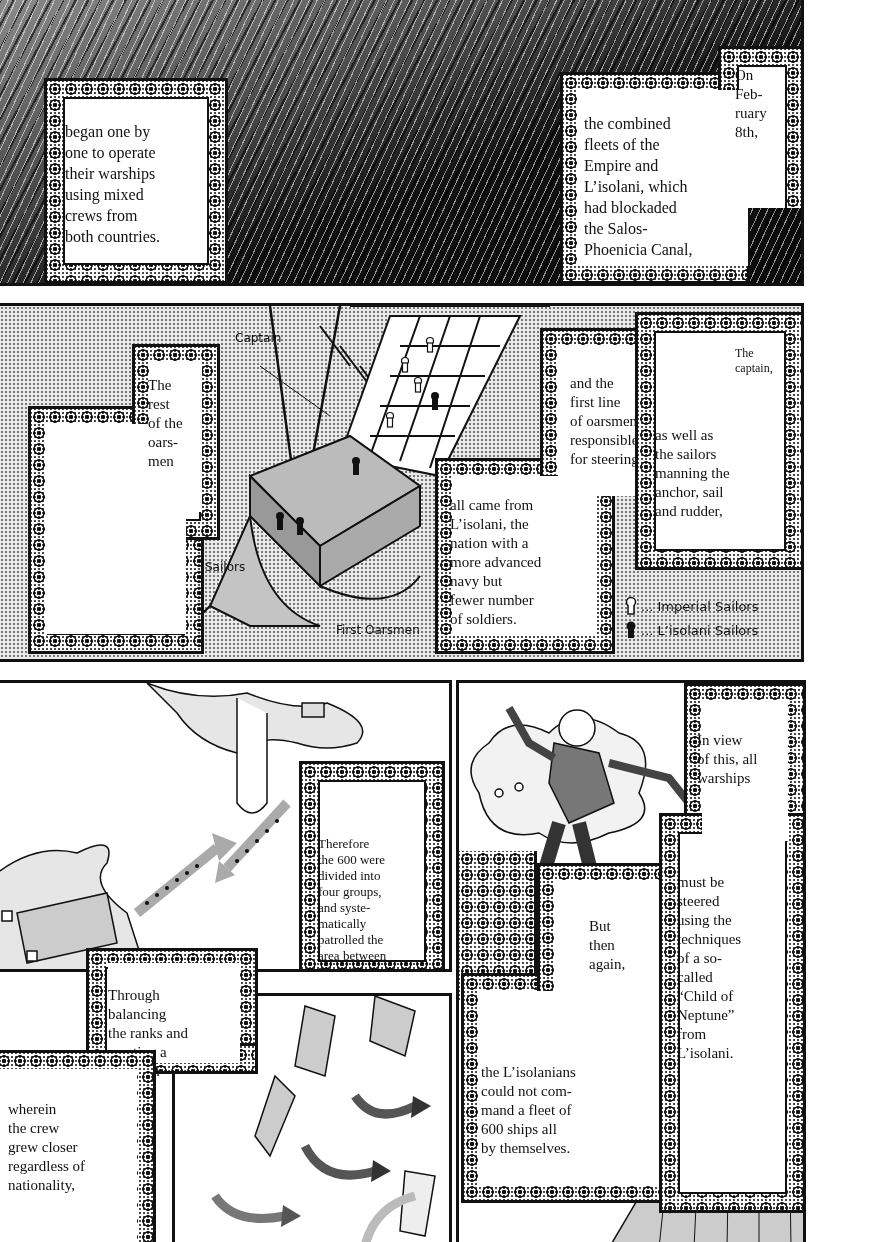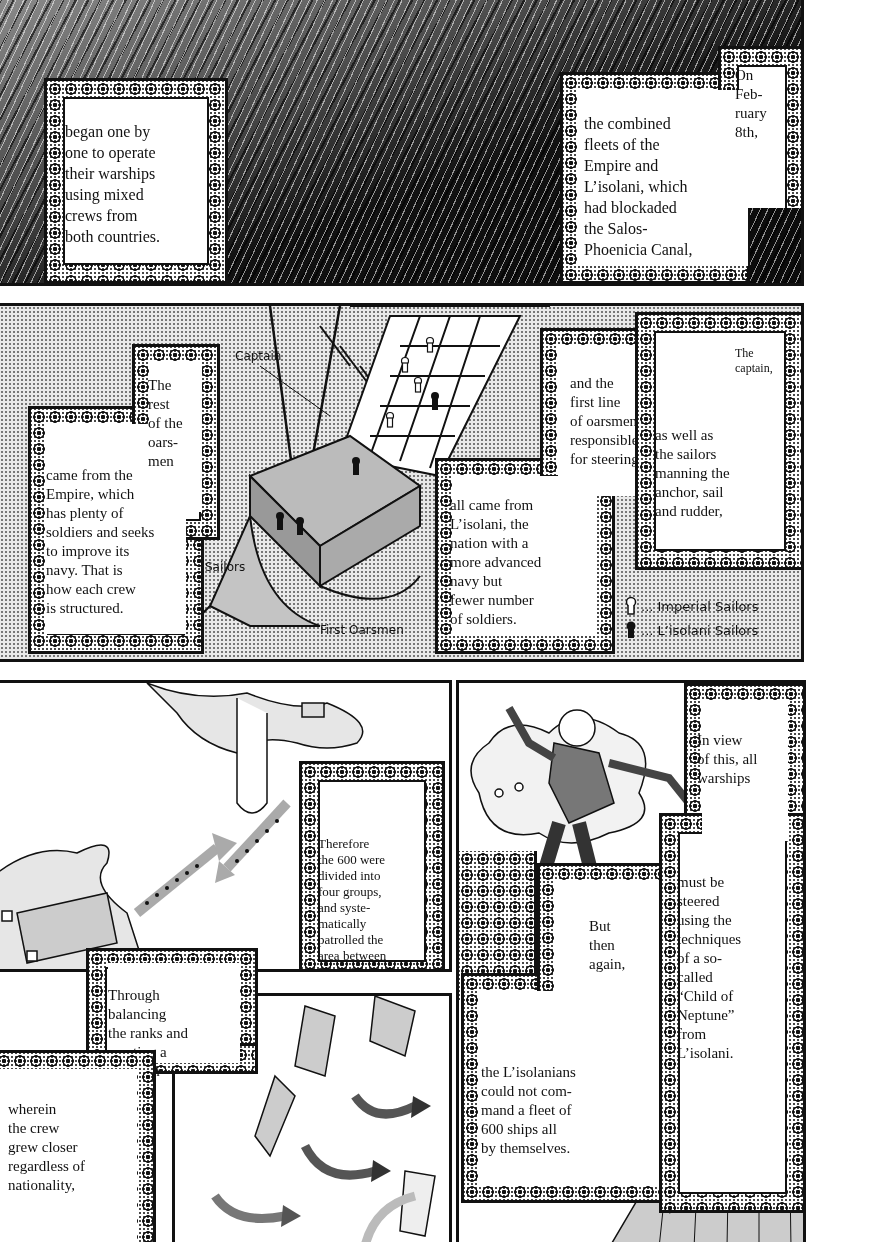--- a/index.html
+++ b/index.html
@@ -113,45 +113,37 @@
       <circle cx="228" cy="75" r="3.5"></circle>
         <rect x="225.5" y="77" width="5" height="9"></rect>
       <circle cx="240" cy="35" r="3.5"></circle>
         <rect x="237.5" y="37" width="5" height="9"></rect>
       <circle cx="200" cy="110" r="3.5"></circle>
         <rect x="197.5" y="112" width="5" height="9"></rect>
     </g>
     <line x1="70" y1="60" x2="140" y2="110" stroke="#111" stroke-width="1"></line>
   </svg>
 
-  <div class="label" style="left:235px; top:43px;">Captain</div>
+  <div class="label" style="left:235px; top:25px;">Captain</div>
   <div class="label" style="left:205px; top:254px;text-align:right;">Sailors</div>
-  <div class="label" style="left:320px; top:317px;">First Oarsmen</div>
+  <div class="label" style="left:336px; top:317px;">First Oarsmen</div>
 
   <div class="frame" style="left:28px; top:100px; width:176px; height:248px;">
     <div class="inner" style="left:16px; top:16px; right:16px; bottom:16px;"></div>
   </div>
   <div class="frame" style="left:132px; top:38px; width:88px; height:196px;">
     <div class="inner" style="left:16px; top:16px; right:16px; bottom:16px;"></div>
   </div>
   <div class="inner" style="left:46px; top:118px; width:140px; height:210px; border:none;"></div>
   <div class="inner" style="left:150px; top:56px; width:52px; height:150px; border:none;"></div>
   <div class="txt" style="left:148px; width:56px; top:70px; font-size:15px; line-height:19px;">The
 rest
 of the
 oars-
 men</div>
-  <div class="txt" style="left:46px; width:150px; top:160px; font-size:15px; line-height:19px;">came from the
-Empire, which
-has plenty of
-soldiers and seeks
-to improve its
-navy. That is
-how each crew
-is structured.</div>
 
   <div class="frame" style="left:435px; top:152px; width:180px; height:196px;">
     <div class="inner" style="left:16px; top:16px; right:16px; bottom:16px;"></div>
   </div>
   <div class="frame" style="left:540px; top:22px; width:150px; height:150px;">
     <div class="inner" style="left:16px; top:16px; right:16px; bottom:16px;"></div>
   </div>
   <div class="inner" style="left:453px; top:170px; width:144px; height:160px; border:none;"></div>
   <div class="inner" style="left:558px; top:40px; width:114px; height:150px; border:none;"></div>
   <div class="txt" style="left:570px; width:90px; top:68px; font-size:15px; line-height:19px;">and the

